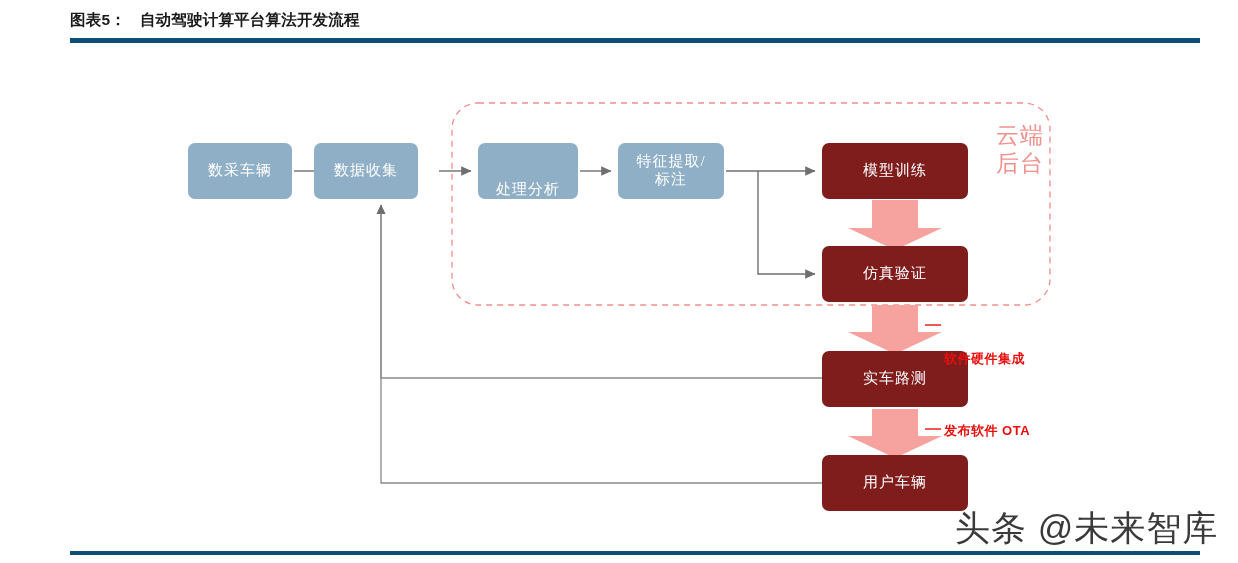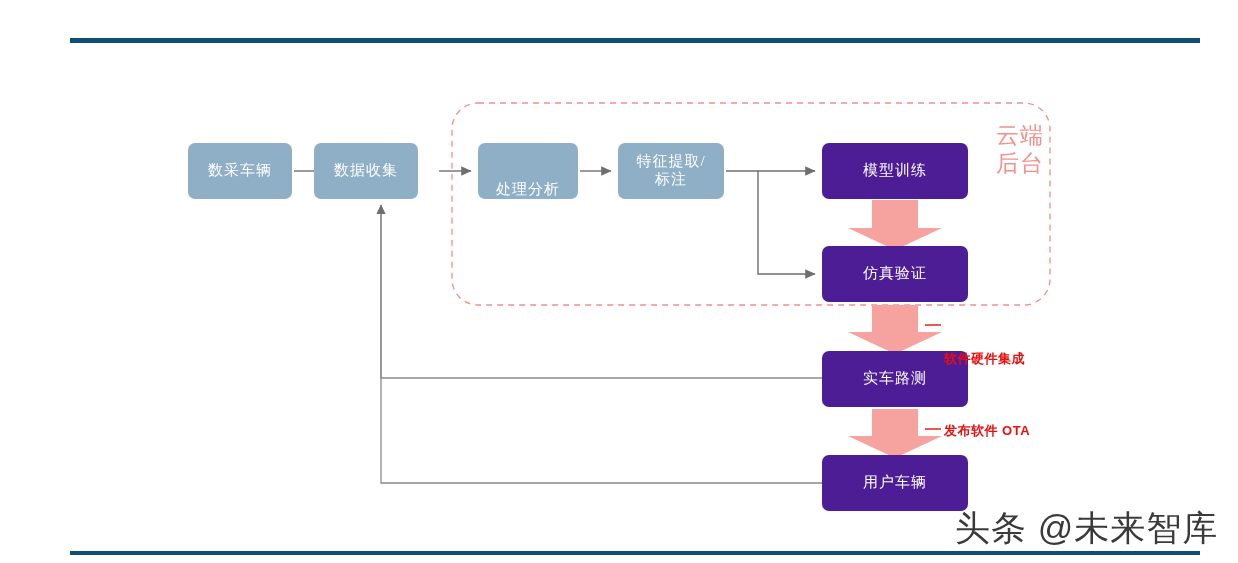--- a/index.html
+++ b/index.html
@@ -70,21 +70,21 @@
     justify-content: center;
     text-align: center;
     color: #ffffff;
     font-size: 15px;
     line-height: 1.18;
     font-family: "Liberation Serif", "DejaVu Serif", serif;
     letter-spacing: 1px;
     box-sizing: border-box;
   }
   .node.light { background: #8fafc6; }
-  .node.dark  { background: #4c1d95; }
+  .node.dark  { background: #7f1d1d; }
 
   
   .redlabel {
     position: absolute;
     color: #e8100f;
     font-family: "Liberation Sans", "DejaVu Sans", sans-serif;
     font-weight: bold;
     font-size: 13px;
     letter-spacing: 0.5px;
     white-space: nowrap;
@@ -110,20 +110,23 @@
     letter-spacing: 1px;
     white-space: nowrap;
     opacity: 0.92;
   }
 </style>
 </head>
 <body>
 
 <div id="page">
 
+  <div class="title">
+    <span class="num">图表5：</span><span>自动驾驶计算平台算法开发流程</span>
+  </div>
   <div class="rule-top"></div>
   <div class="rule-bottom"></div>
 
   <div id="canvas">
 
     <svg class="layer" viewBox="0 0 1238 563">
       <defs>
         <marker id="ahead" markerWidth="8" markerHeight="8" refX="7" refY="4" orient="auto">
           <path d="M0,0.6 L7.4,4 L0,7.4 z" fill="#6f6f6f"></path>
         </marker>

